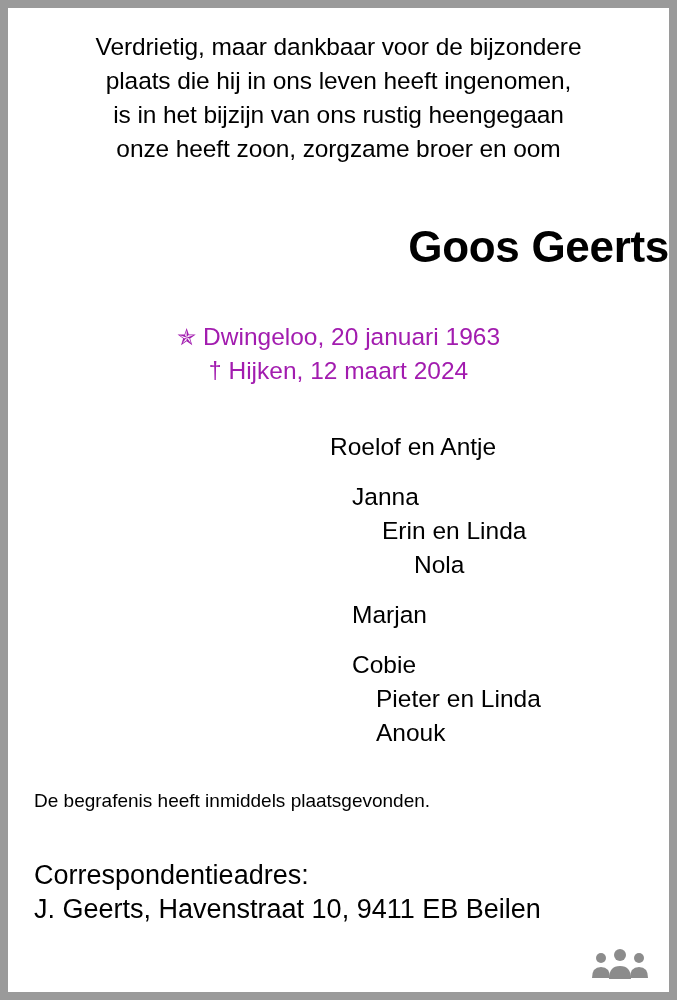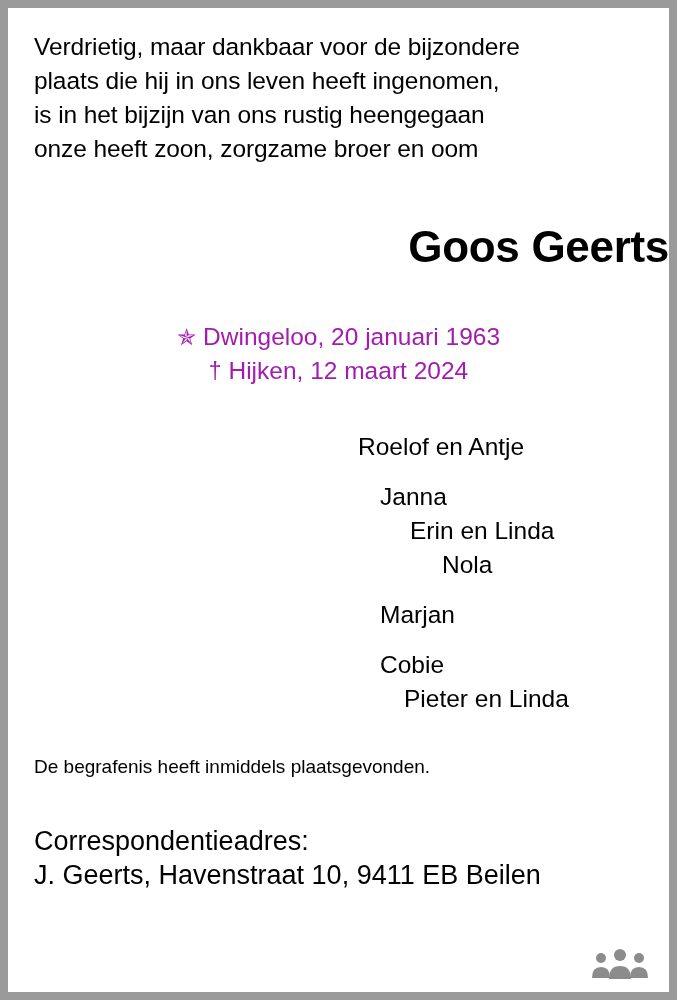--- a/index.html
+++ b/index.html
@@ -17,21 +17,21 @@
     position: absolute;
     left: 8px;
     top: 8px;
     width: 661px;
     height: 984px;
     background: #ffffff;
     box-sizing: border-box;
     overflow: hidden;
   }
   .intro {
-    text-align: left;
+    text-align: center;
     color: #000;
     font-size: 24.5px;
     line-height: 34px;
     margin-top: 22px;
     padding: 0 26px;
     letter-spacing: -0.1px;
   }
   .intro div {
     white-space: nowrap;
   }
@@ -62,21 +62,20 @@
     margin-top: 42px;
     color: #000;
     font-size: 24.5px;
     line-height: 34px;
   }
   .fam-group {
     margin-bottom: 16px;
   }
   .fam-line {
     white-space: nowrap;
-    margin-left: 28px;
   }
   .closing {
     margin-top: 34px;
     padding-left: 26px;
     font-size: 19px;
     line-height: 34px;
     color: #000;
   }
   .corr {
     margin-top: 40px;
@@ -126,20 +125,21 @@
       <div class="fam-line" style="padding-left:344px">Janna</div>
       <div class="fam-line" style="padding-left:374px">Erin en Linda</div>
       <div class="fam-line" style="padding-left:406px">Nola</div>
     </div>
     <div class="fam-group">
       <div class="fam-line" style="padding-left:344px">Marjan</div>
     </div>
     <div class="fam-group">
       <div class="fam-line" style="padding-left:344px">Cobie</div>
       <div class="fam-line" style="padding-left:368px">Pieter en Linda</div>
+      <div class="fam-line" style="padding-left:368px">Anouk</div>
     </div>
   </div>
 
   <div class="closing">De begrafenis heeft inmiddels plaatsgevonden.</div>
 
   <div class="corr">
     <div>Correspondentieadres:</div>
     <div>J. Geerts, Havenstraat 10, 9411 EB Beilen</div>
   </div>
 

